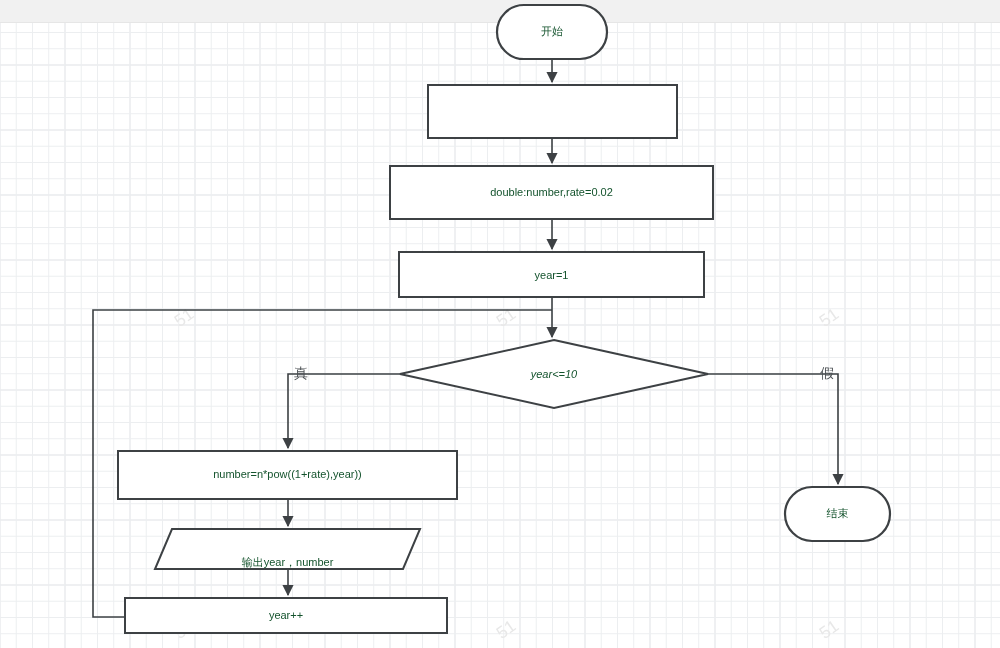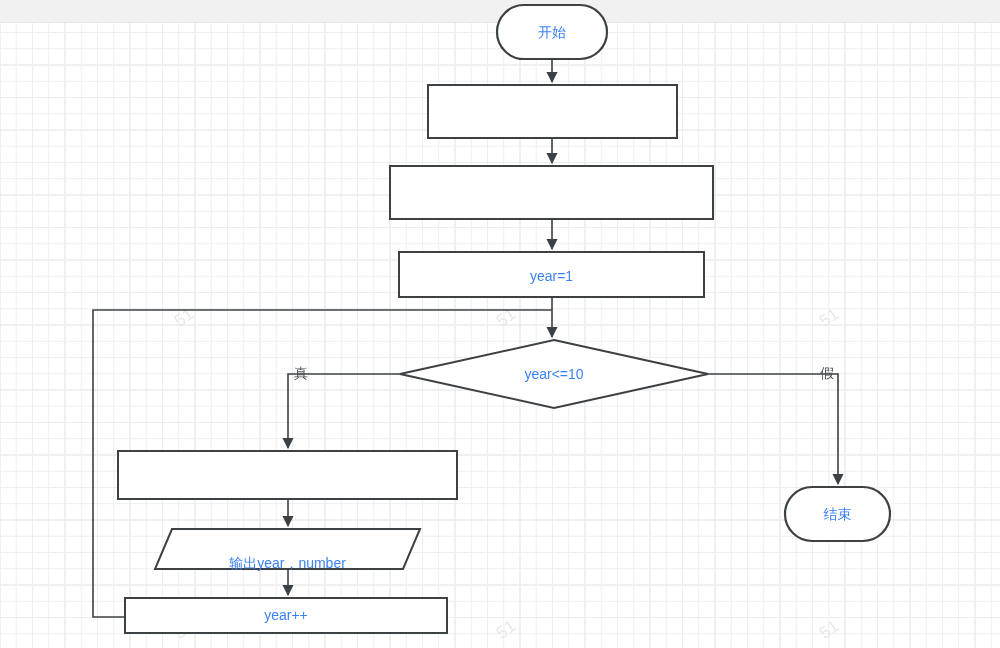--- a/index.html
+++ b/index.html
@@ -44,22 +44,22 @@
   }
   #svglayer {
     position: absolute;
     left: 0; top: 0;
   }
   .node-label {
     position: absolute;
     display: flex;
     align-items: center;
     justify-content: center;
-    color: #3b82f6;
-    font-size: 14px;
+    color: #14532d;
+    font-size: 11px;
     line-height: 1.2;
     white-space: nowrap;
     pointer-events: none;
   }
   .edge-label {
     position: absolute;
     color: #4a4f53;
     font-size: 14px;
     line-height: 1;
     white-space: nowrap;
@@ -137,25 +137,27 @@
 
       <rect x="125" y="598" width="322" height="35" stroke-width="2"></rect>
 
       <rect x="785" y="487" width="105" height="54" rx="27" ry="27" stroke-width="2.2"></rect>
     </g>
   </svg>
 
   <div class="node-label" style="left:497px; top:5px; width:110px; height:54px;">开始</div>
 
 
+  <div class="node-label" style="left:390px; top:166px; width:323px; height:53px;">double:number,rate=0.02</div>
 
   <div class="node-label" style="left:399px; top:252px; width:305px; height:48px;">year=1</div>
 
-  <div class="node-label" style="left:400px; top:340px; width:308px; height:69px;">year&lt;=10</div>
+  <div class="node-label" style="left:400px; top:340px; width:308px; height:69px;font-style:italic;">year&lt;=10</div>
 
+  <div class="node-label" style="left:118px; top:451px; width:339px; height:48px;">number=n*pow((1+rate),year))</div>
 
   <div class="node-label" style="left:155px; top:550px; width:265px; height:26px;">输出year，number</div>
 
   <div class="node-label" style="left:125px; top:598px; width:322px; height:35px;">year++</div>
 
   <div class="node-label" style="left:785px; top:487px; width:105px; height:54px;">结束</div>
 
   <div class="edge-label" style="left:294px; top:366px;">真</div>
 
   <div class="edge-label" style="left:820px; top:366px;">假</div>

